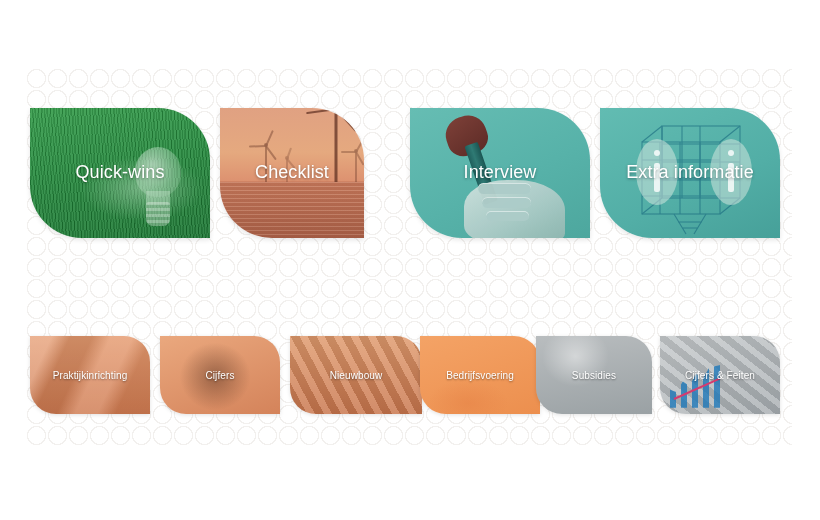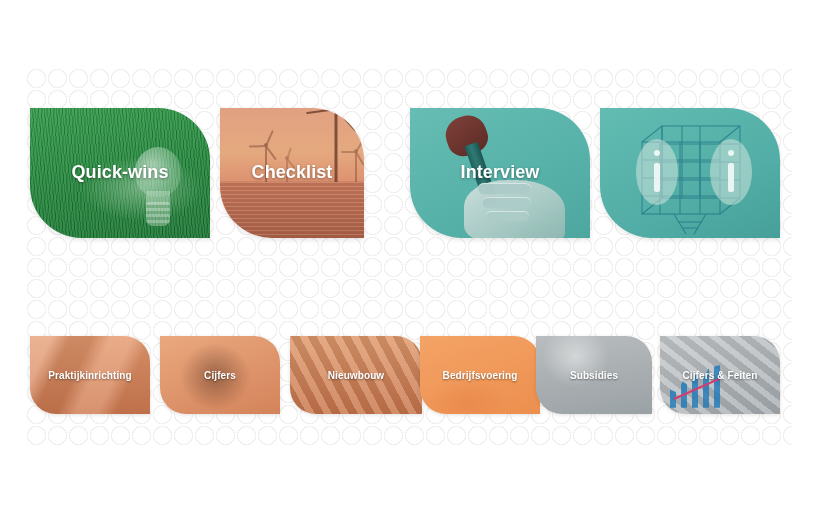--- a/index.html
+++ b/index.html
@@ -26,21 +26,21 @@
 
   
   .leaf{
     position:absolute;overflow:hidden;
     border-radius:0 52px 0 52px;
     box-shadow:0 2px 5px rgba(0,0,0,.10);
   }
   .leaf .art{position:absolute;inset:0;}
   .leaf .cap{
     position:absolute;left:0;right:0;top:50%;transform:translateY(-50%);
-    text-align:center;color:#ffffff;font-weight:bold;
+    text-align:center;color:#ffffff;font-weight:normal;
     text-shadow:0 1px 3px rgba(0,0,0,.38);
     letter-spacing:.1px;line-height:1.1;padding:0 18px;
     box-sizing:border-box;
   }
 
   
   #hero-row .leaf{top:108px;height:130px;}
   #hero-row .cap{font-size:18px;}
 
   
@@ -238,20 +238,21 @@
           <path d="M62 36 H140 M62 54 H140 M62 72 H140"></path>
           <path d="M62 18 V90 M82 18 V90 M100 18 V90"></path>
           <path d="M60 34 V106 M80 34 V106 M100 34 V106"></path>
           <path d="M74 106 L86 126 M106 106 L94 126 M78 114 H102 M82 120 H98"></path>
         </g>
       </svg>
 
       <span class="info-g" style="left:20%;"></span>
       <span class="info-g" style="left:61%;"></span>
 
+      <span class="cap">Extra informatie</span>
     </a>
   </div>
 
 
   <div id="topic-row">
 
     <a class="leaf" style="left:30px;width:120px;">
       <span class="art art-o1"></span>
       <span class="cap">Praktijkinrichting</span>
     </a>

